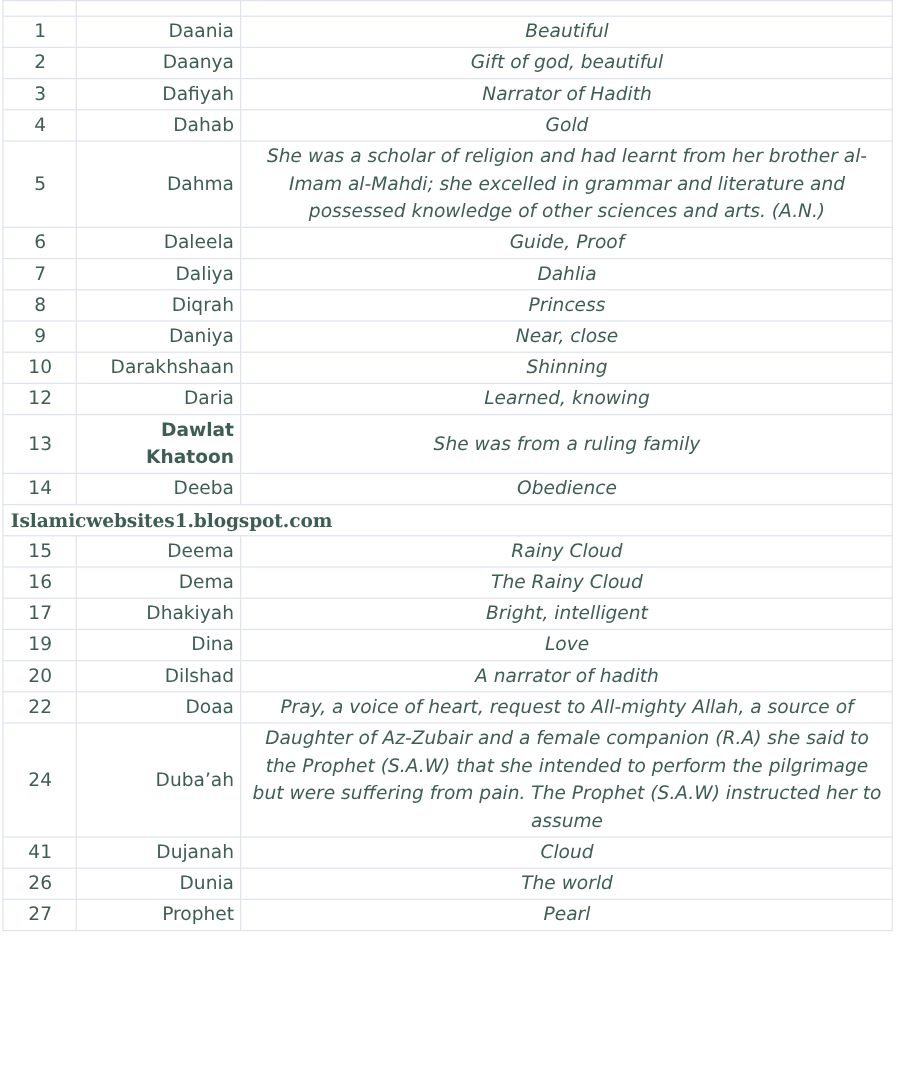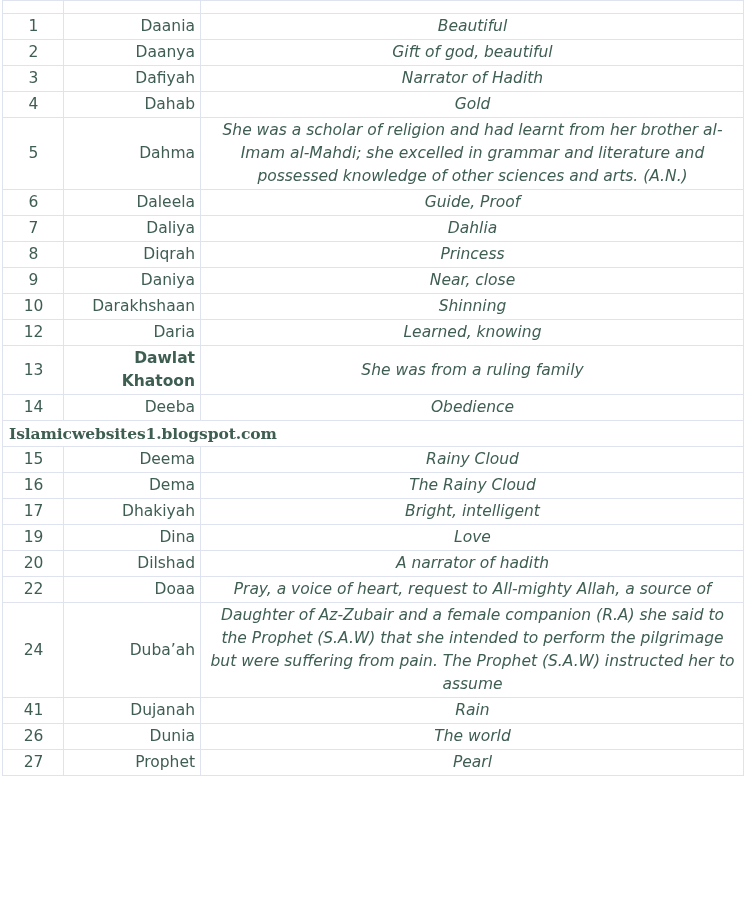--- a/index.html
+++ b/index.html
@@ -187,21 +187,21 @@
         <td class="cell-meaning">Pray, a voice of heart, request to All-mighty Allah, a source of</td>
       </tr>
       <tr class="data-row">
         <td class="cell-num">24</td>
         <td class="cell-name">Duba’ah</td>
         <td class="cell-meaning">Daughter of Az-Zubair and a female companion (R.A) she said to the Prophet (S.A.W) that she intended to perform the pilgrimage but were suffering from pain. The Prophet (S.A.W) instructed her to assume</td>
       </tr>
       <tr class="data-row">
         <td class="cell-num">41</td>
         <td class="cell-name">Dujanah</td>
-        <td class="cell-meaning">Rain</td>
+        <td class="cell-meaning">Cloud</td>
       </tr>
       <tr class="data-row">
         <td class="cell-num">26</td>
         <td class="cell-name">Dunia</td>
         <td class="cell-meaning">The world</td>
       </tr>
       <tr class="data-row">
         <td class="cell-num">27</td>
         <td class="cell-name">Prophet</td>
         <td class="cell-meaning">Pearl</td>

